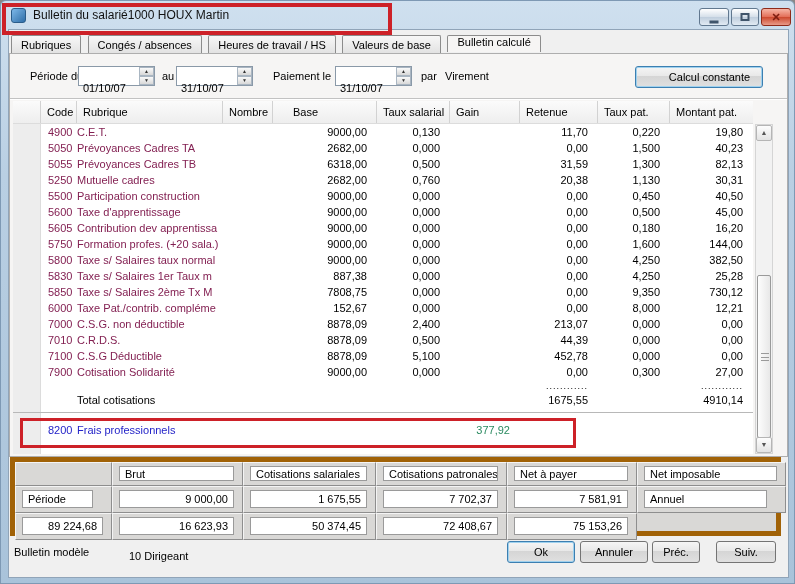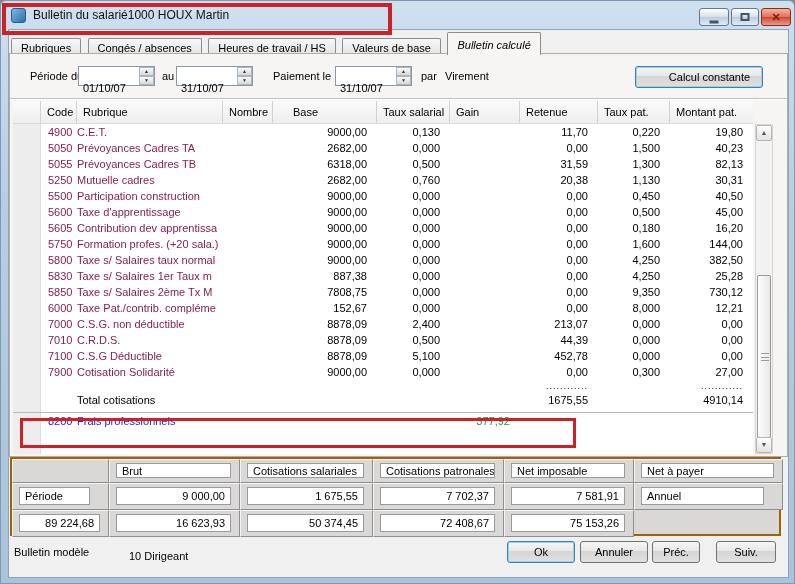--- a/index.html
+++ b/index.html
@@ -23,21 +23,21 @@
   .g-close { font-size:11px; font-weight:bold; color:#7e1d10; line-height:1; }
   
   .client { position:absolute; left:7px; top:28px; width:781px; height:549px;
             background:#f0f0f0; border:1px solid #90a4b8; }
   
   .tabbar { position:absolute; left:2px; top:2px; height:22px; white-space:nowrap; }
   .tab { display:inline-block; vertical-align:bottom; margin-right:2px; padding:3px 9px 4px;
          font-size:11px; color:#000; background:linear-gradient(#f7f7f7,#e0e0e0);
          border:1px solid #8c8c8c; border-bottom:none; border-radius:2px 2px 0 0;
          position:relative; top:3px; cursor:default; }
-  .tab.active { background:#f6f5f4; top:0; padding-top:6px; z-index:3;font-style:italic; }
+  .tab.active { background:#f6f5f4; top:0; padding-top:0; z-index:3; }
   
   .panel { position:absolute; left:0px; top:23px; width:779px; height:404px;
            background:#f6f5f4; border:1px solid #aeaeae; }
   
   .lab { position:absolute; font-size:11px; color:#000; white-space:nowrap; }
   .spin { position:absolute; height:20px; width:77px; border:1px solid #8a99a8; background:#fff; }
   .spin .val { position:absolute; left:4px; top:15px; font-size:11px; color:#000; }
   .spin .btns { position:absolute; right:0; top:0; width:15px; height:18px;
                 display:flex; flex-direction:column; }
   .spin .btns > div { flex:1; background:linear-gradient(#fafafa,#d8d8d8); border:1px solid #aab6c2;
@@ -64,40 +64,40 @@
           height:16px; line-height:16px; font-size:11px; }
   .tcell { overflow:hidden; white-space:nowrap; }
   .code { padding-left:7px; color:var(--maroon); }
   .lbl  { color:var(--maroon); }
   .num  { text-align:right; padding-right:10px; color:#000; }
   .dash-row { height:12px; line-height:12px; }
   .dash { font-size:9px; letter-spacing:1px; color:#000; }
   .total-row { height:16px; }
   .total-lbl { color:#000; }
   .fixed-sep { position:absolute; left:0; top:288px; width:740px; height:1px; background:#b8b8b8; }
-  .hl-row { position:absolute; left:0; top:289px; width:740px; }
+  .hl-row { position:absolute; left:0; top:298px; width:740px; }
   .hl-code, .hl-lbl { color:var(--hl-blue); }
   .hl-gain { color:var(--hl-green); }
   
   .sbar { position:absolute; left:745px; top:70px; width:18px; height:330px;
           background:#f2f2f2; border:1px solid #d5d5d5; }
   .sb-btn { position:absolute; left:0; width:16px; height:16px; background:linear-gradient(#fdfdfd,#e3e3e3);
             border:1px solid #b5b5b5; border-radius:2px; text-align:center; font-size:7px;
             line-height:14px; color:#555; cursor:default; }
   .sb-up { top:0; } .sb-down { bottom:0; }
   .sb-thumb { position:absolute; left:1px; top:150px; width:14px; height:163px;
               background:linear-gradient(90deg,#fdfdfd,#e8e8e8); border:1px solid #9a9a9a;
               border-radius:2px; cursor:default; }
   .sb-grip { position:absolute; left:3px; top:50%; width:8px; height:8px; margin-top:-4px;
              border-top:1px solid #9a9a9a; border-bottom:1px solid #9a9a9a; }
   .sb-grip::after { content:""; position:absolute; left:0; top:3px; width:8px; height:1px; background:#9a9a9a; }
   
   .summary { position:absolute; left:1px; top:427px; width:771px; height:79px;
              display:grid; grid-template-columns:97px 131px 133px 131px 130px 149px;
-             grid-template-rows:24px 27px 27px; border:2px solid #a16207; background:#d9d8d6; }
+             grid-template-rows:24px 27px 27px; border:5px solid #a16207; background:#d9d8d6; }
   .scell { background:#d9d8d6; border:1px solid; border-color:#f4f4f4 #8e8e8e #8e8e8e #f4f4f4;
            position:relative; }
   .inset { position:absolute; left:6px; right:8px; top:3px; bottom:4px; background:#fff;
            border:1px solid #9a9a9a; font-size:11px; display:flex; align-items:center;
            padding:0 5px; overflow:hidden; white-space:nowrap; }
   .inset.right { justify-content:flex-end; }
   
   .footer-lab { position:absolute; font-size:11px; color:#000; }
   
   .anno { position:absolute; pointer-events:none; z-index:50; }
@@ -430,24 +430,24 @@
       <div class="scell">
           <div class="inset">Brut</div>
         </div>
       <div class="scell">
           <div class="inset">Cotisations salariales</div>
         </div>
       <div class="scell">
           <div class="inset">Cotisations patronales</div>
         </div>
       <div class="scell">
+          <div class="inset">Net à payer</div>
+        </div>
+      <div class="scell">
           <div class="inset">Net imposable</div>
-        </div>
-      <div class="scell">
-          <div class="inset">Net à payer</div>
         </div>
 
       <div class="scell">
           <div class="inset" style="right:18px;">Période</div>
         </div>
       <div class="scell">
           <div class="inset right">9 000,00</div>
         </div>
       <div class="scell">
           <div class="inset right">1 675,55</div>

